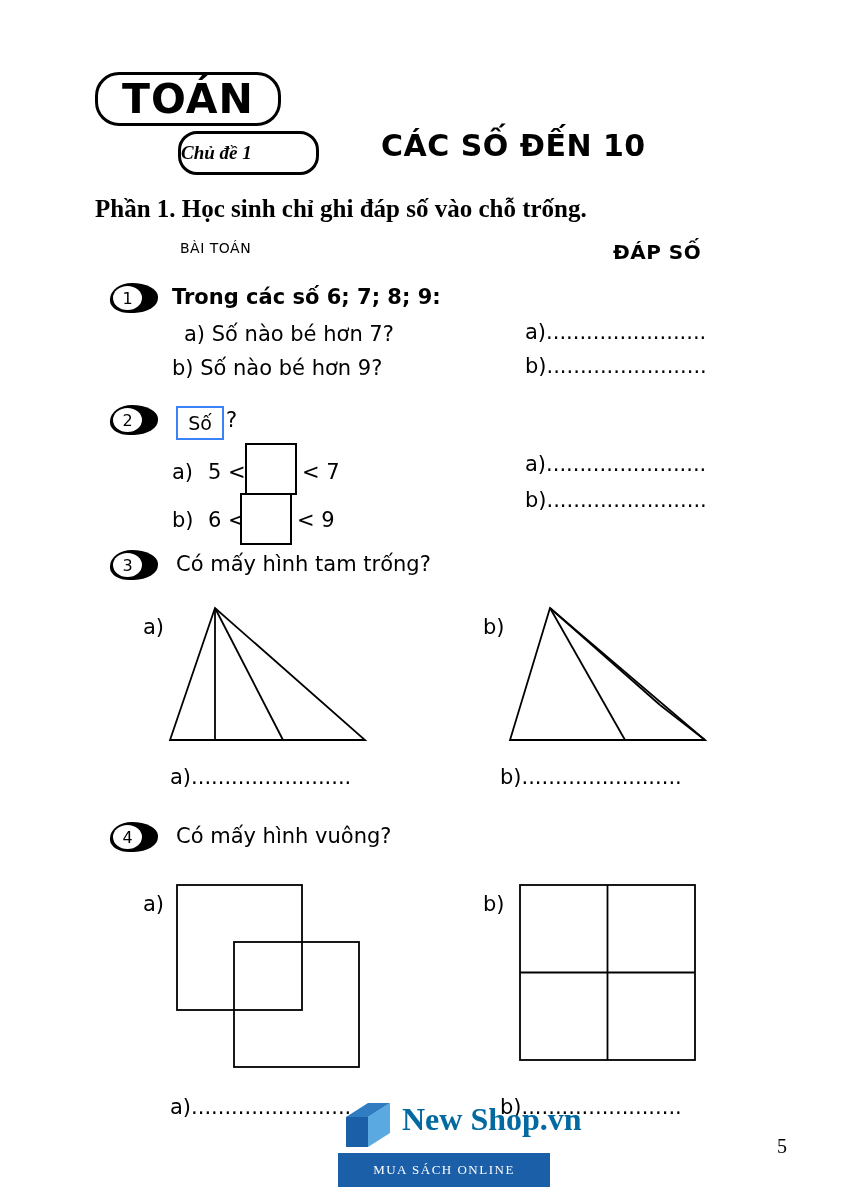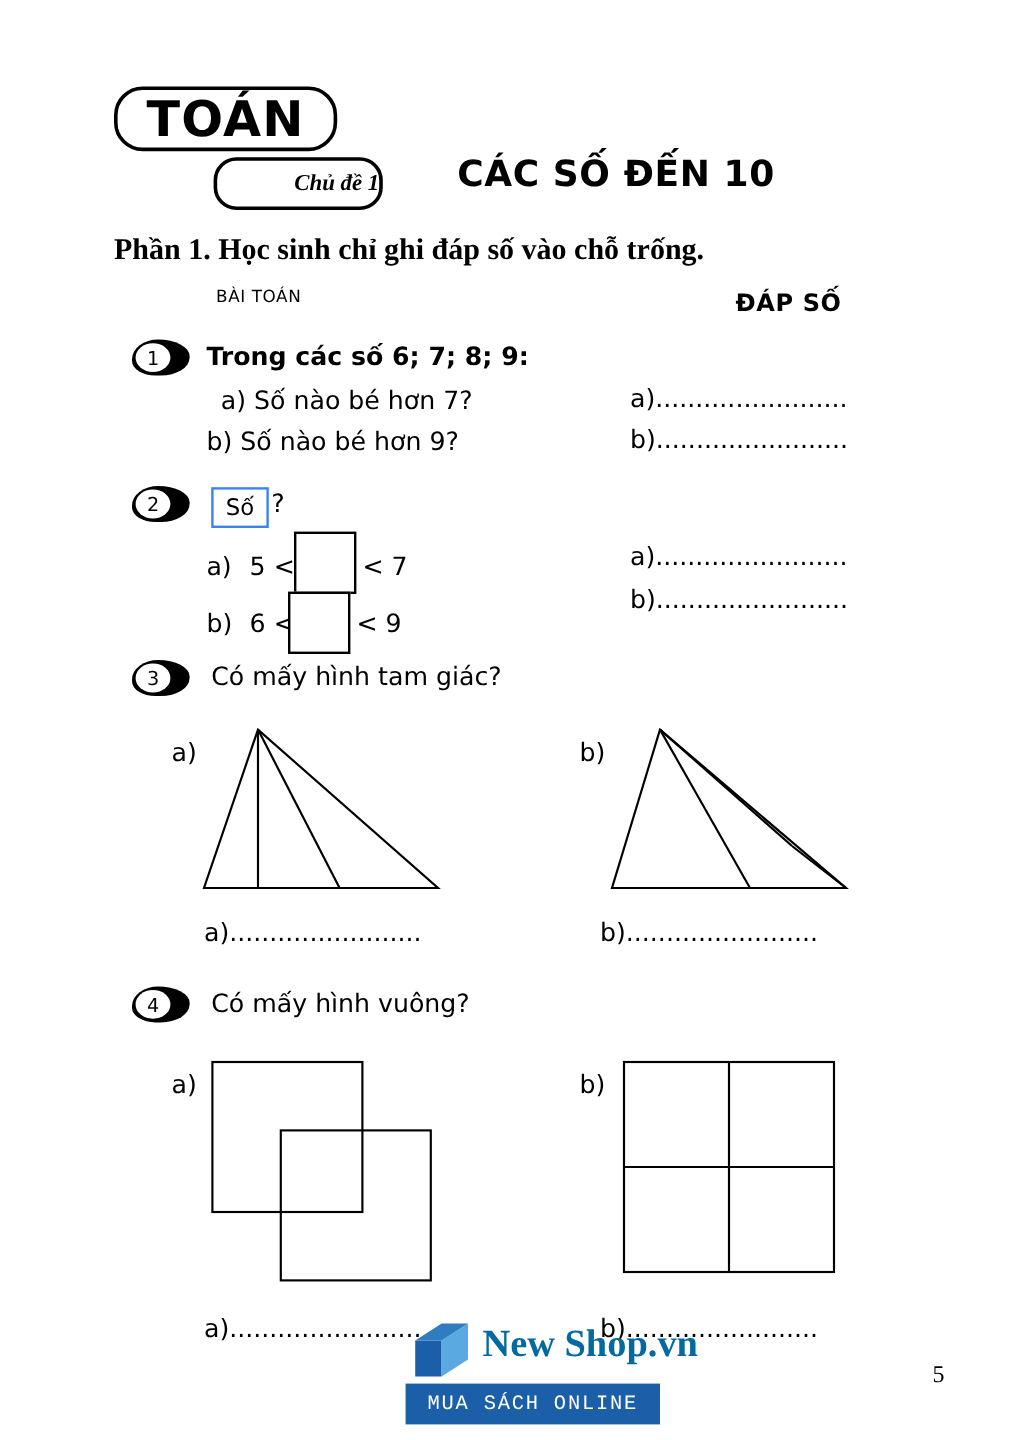--- a/index.html
+++ b/index.html
@@ -43,21 +43,21 @@
   .topic-pill {
     position: absolute;
     left: 178px;
     top: 131px;
     width: 135px;
     height: 38px;
     border: 3px solid #000;
     border-radius: 19px;
     display: flex;
     align-items: center;
-    justify-content: flex-end;
+    justify-content: flex-start;
   }
   .topic-pill span {
     font-size: 19px;
     font-style: italic;
     font-weight: bold;
     font-family: "Liberation Serif", serif;
   }
 
   .main-title {
     position: absolute;
@@ -203,23 +203,23 @@
     top: 60px;
     width: 212px;
     height: 34px;
     background: #1b5fa8;
     display: flex;
     align-items: center;
     justify-content: center;
   }
   .logo-bar span {
     color: #fff;
-    font-size: 17px;
+    font-size: 13px;
     letter-spacing: 1.5px;
-    font-family: Liberation Mono, monospace;
+    font-family: Liberation Serif, serif;
   }
 
   .page-number {
     position: absolute;
     right: 55px;
     top: 1135px;
     font-size: 20px;
     font-family: "Liberation Serif", serif;
   }
 </style>
@@ -273,21 +273,21 @@
   <div class="empty-box" style="left:240px; top:493px; width:48px; height:48px;"></div>
   <div class="q-sub" style="left:297px; top:508px;">&lt; 9</div>
 
   <div class="answer-line" style="left:525px; top:452px;">a)........................</div>
   <div class="answer-line" style="left:525px; top:488px;">b)........................</div>
 
   <div class="bullet" style="left:110px; top:550px;">
     <div class="stone"></div>
     <div class="inner">3</div>
   </div>
-  <div class="q-text" style="left:176px; top:552px;">Có mấy hình tam giác?</div>
+  <div class="q-text" style="left:176px; top:552px;">Có mấy hình tam trống?</div>
 
   <div class="label-ab" style="left:143px; top:615px;">a)</div>
   <svg class="fig" style="left:165px; top:600px;" width="220" height="150" viewBox="0 0 220 150">
     <g stroke="#000" stroke-width="1.8" fill="none">
       <path d="M 50 8 L 5 140 L 200 140 Z"></path>
       <line x1="50" y1="8" x2="50" y2="140"></line>
       <line x1="50" y1="8" x2="118" y2="140"></line>
     </g>
   </svg>
 

